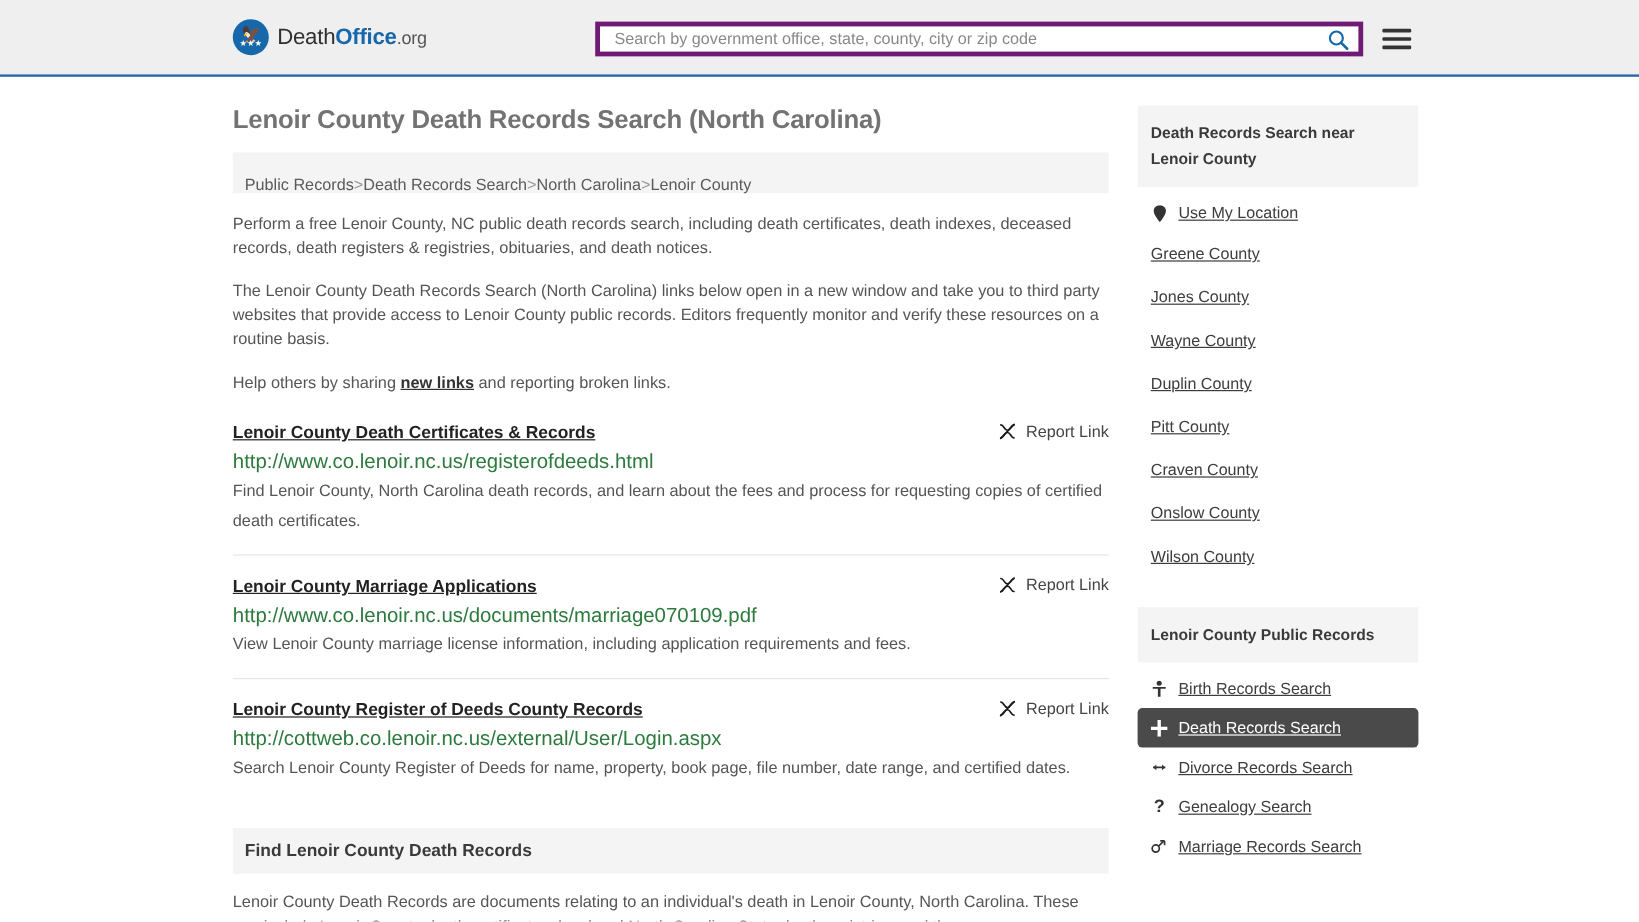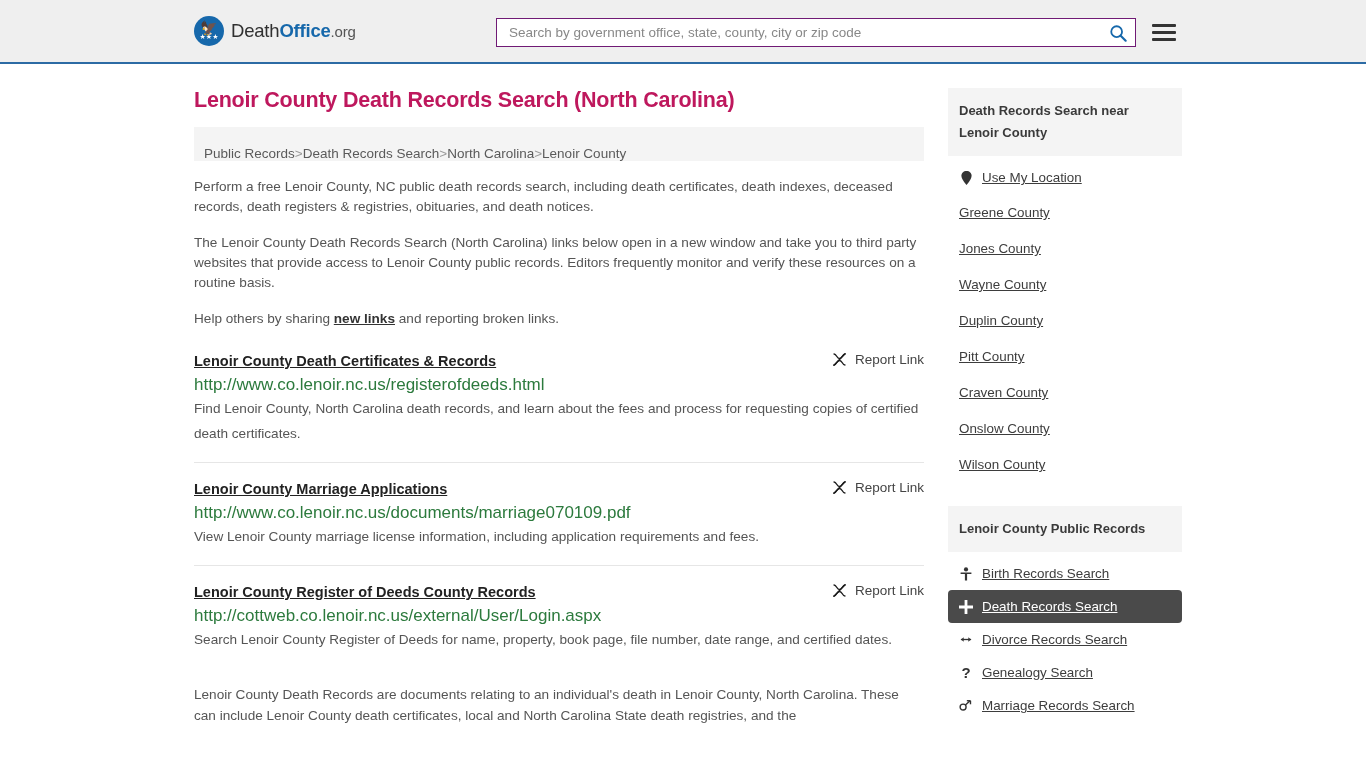--- a/index.html
+++ b/index.html
@@ -65,21 +65,21 @@
     position: absolute;
     left: 496px;
     top: 18px;
     display: flex;
     align-items: center;
   }
   .search-box {
     width: 640px;
     height: 29px;
     background: #ffffff;
-    border: 1px solid #701a75;
+    border: 4px solid #701a75;
     display: flex;
     align-items: center;
     padding: 0 8px 0 10px;
   }
   .search-box input {
     flex: 1;
     border: none;
     outline: none;
     font-family: "Liberation Sans", sans-serif;
     font-size: 13.5px;
@@ -112,21 +112,21 @@
     width: 1366px;
     padding: 0 194px 0 194px;
     display: flex;
     gap: 24px;
   }
   .main-col { width: 730px; flex: 0 0 730px; }
   .side-col { width: 234px; flex: 0 0 234px; }
 
   h1.page-title {
     font-size: 21.5px;
-    color: #be185d;
+    color: #737373;
     font-weight: bold;
     margin: 24px 0 14px 0;
     letter-spacing: -0.2px;
   }
 
   .breadcrumb {
     background: #f4f4f4;
     height: 34px;
     display: flex;
     align-items: flex-end;
@@ -363,20 +363,21 @@
             </svg>
             <span>Report Link</span>
           </div>
         </div>
         <div class="result-url">http://cottweb.co.lenoir.nc.us/external/User/Login.aspx</div>
         <div class="result-desc">Search Lenoir County Register of Deeds for name, property, book page, file number, date range, and certified dates.</div>
       </div>
 
     </div>
 
+    <div class="section-head">Find Lenoir County Death Records</div>
     <div class="section-body">
       <p>Lenoir County Death Records are documents relating to an individual's death in Lenoir County, North Carolina. These can include Lenoir County death certificates, local and North Carolina State death registries, and the</p>
     </div>
 
   </div>
 
   <div class="side-col">
 
     <div class="side-block">
       <div class="side-head">Death Records Search near Lenoir County</div>

